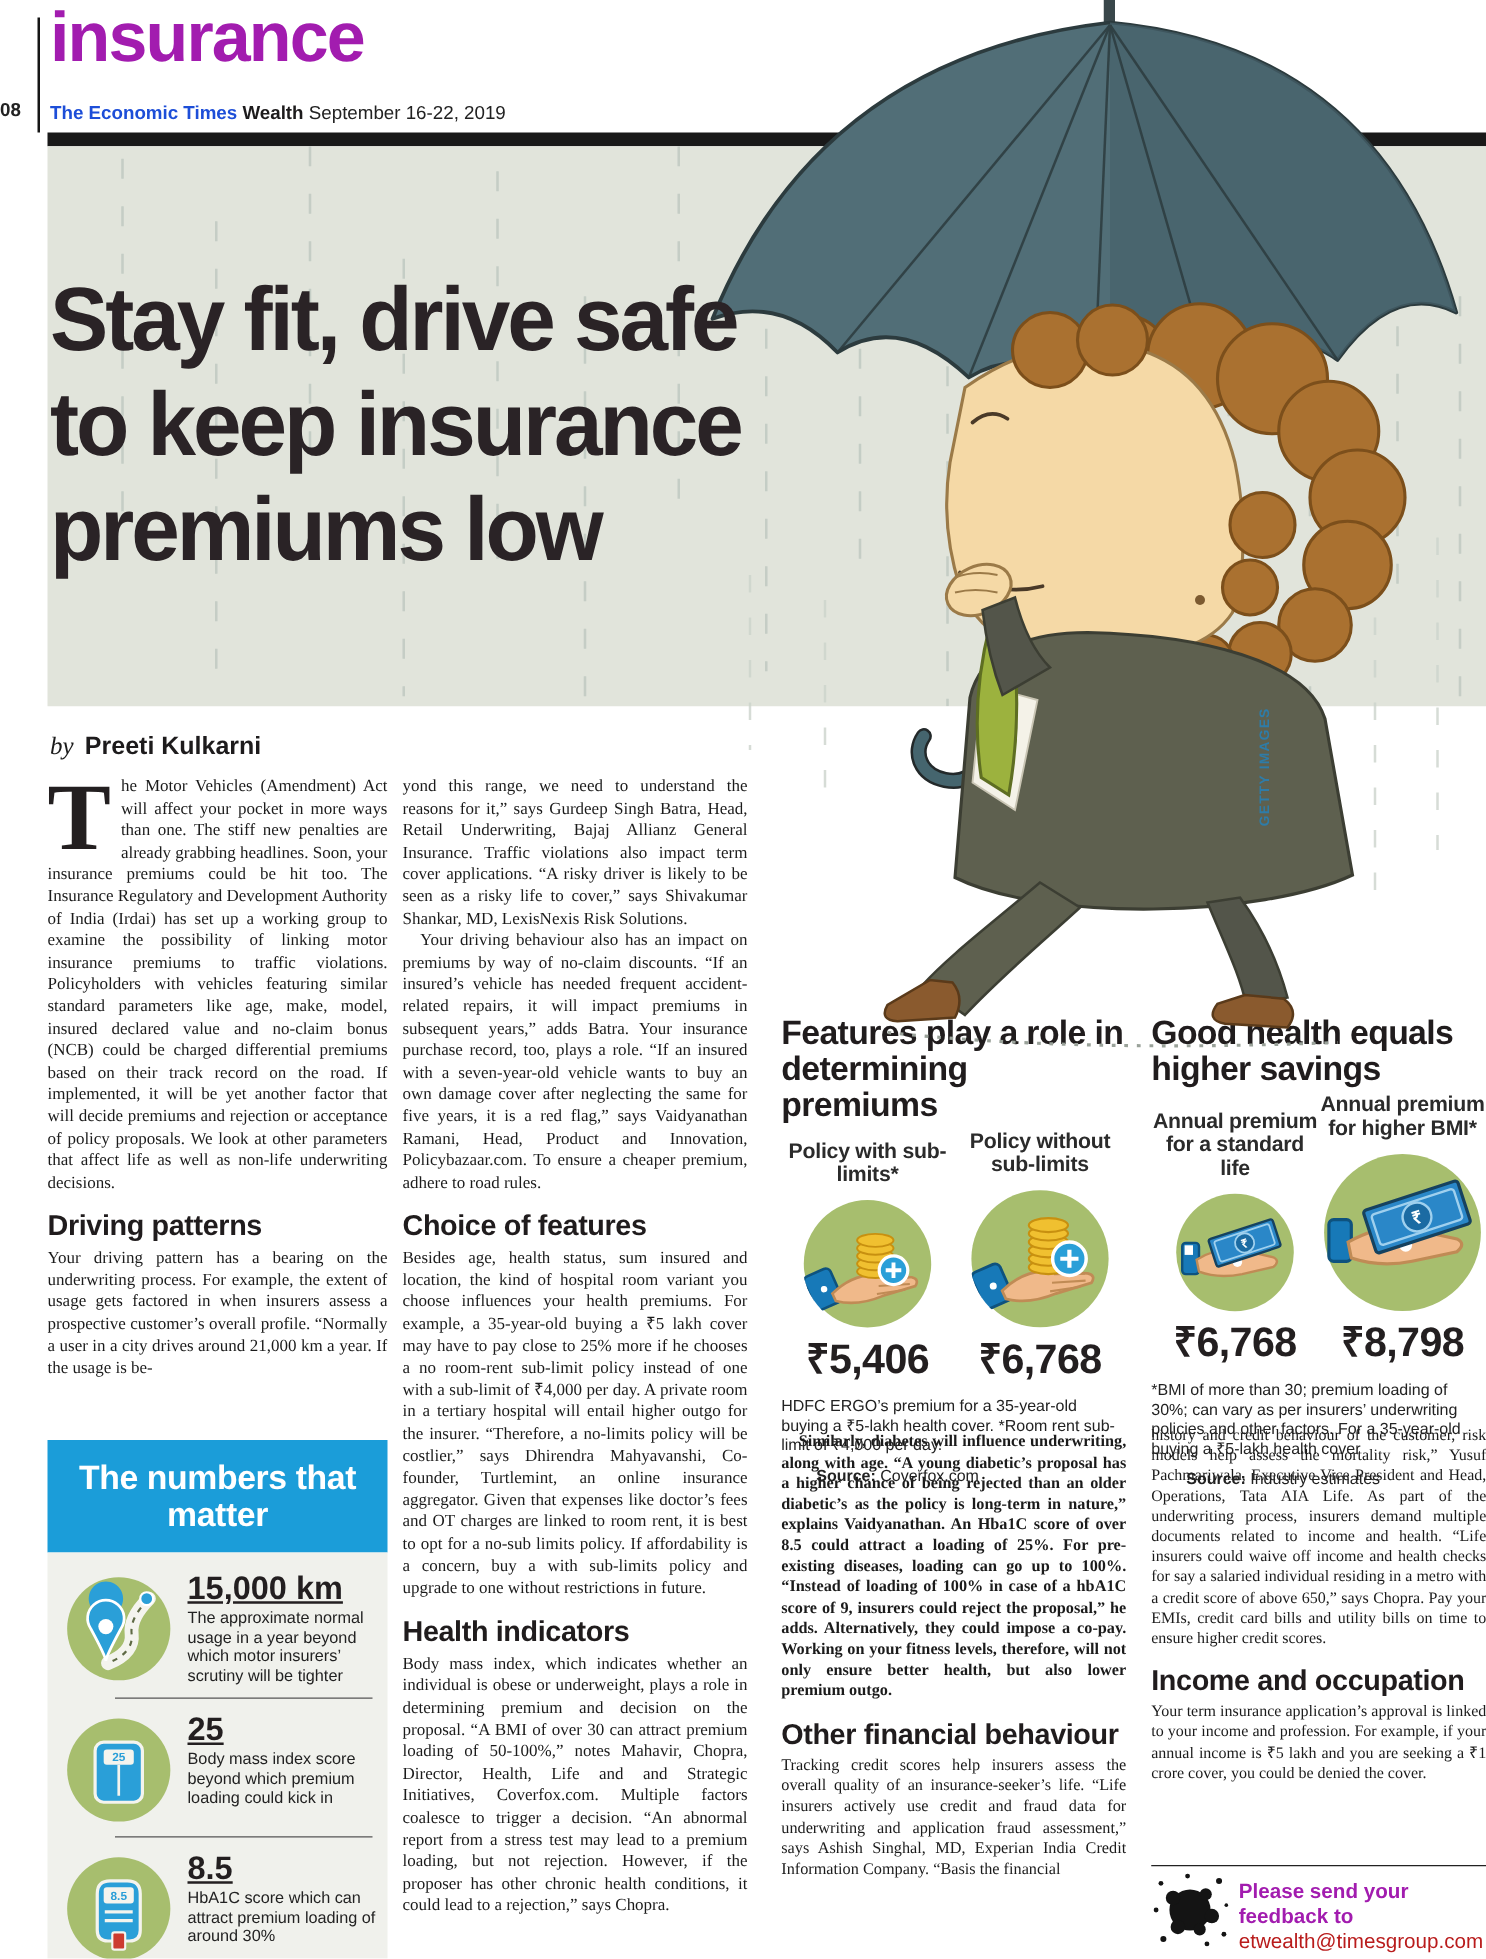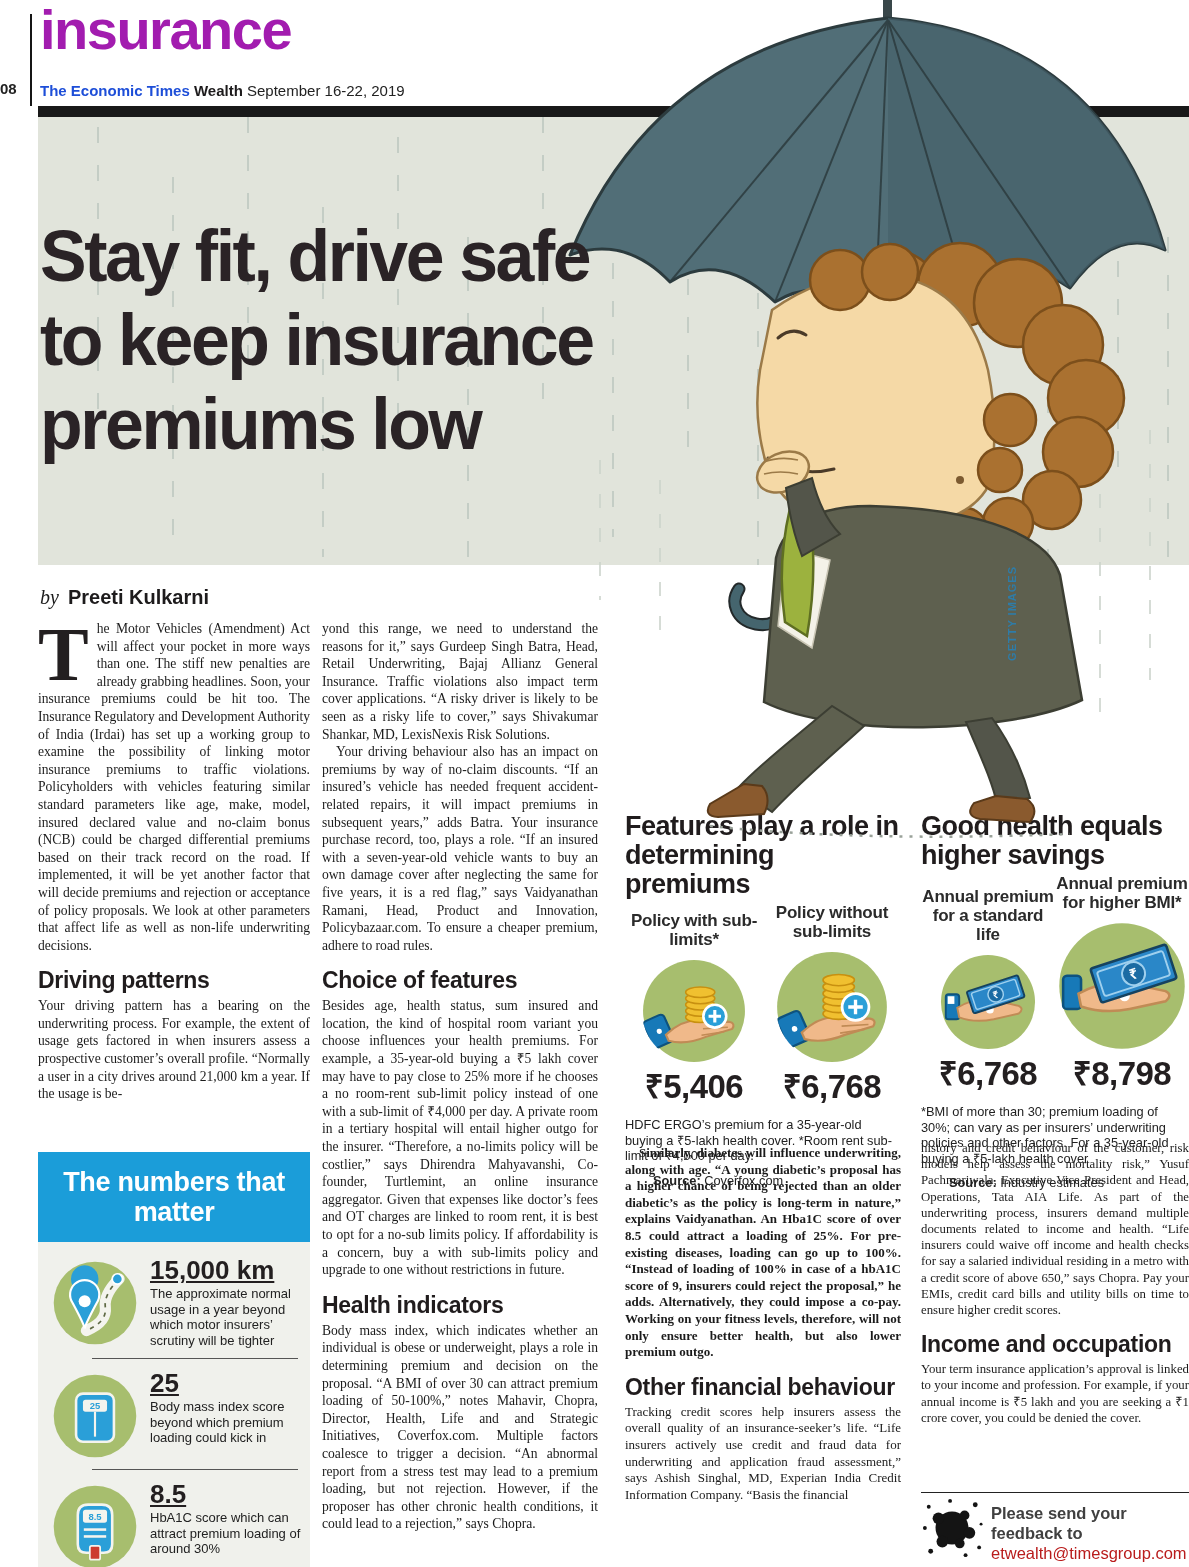--- a/index.html
+++ b/index.html
@@ -74,21 +74,21 @@
   #col3-low .btxt, #col4-low .btxt { font-size:13px; line-height:16.6px; }
   #col3-low .btxt p:first-child { text-indent:14px;font-weight:bold; }
   #col4-low { position:absolute; left:921px; top:1140px; width:268px; height:350px; overflow:hidden; }
   #col4-low .btxt { font-size:12.8px; line-height:16.2px; }
 
   
   #feedback { position:absolute; left:921px; top:1492px; width:268px; z-index:2;
       border-top:1.5px solid #222; border-bottom:1.5px solid #222; padding:10px 0 12px 0; }
   #feedback .row { display:flex; align-items:center; }
   #splat { width:62px; height:62px; margin:-16px 8px -6px 0; flex:0 0 62px; }
-  .fb-line1 { font:700 16.5px/20px "Liberation Sans",sans-serif; color:#404040; }
+  .fb-line1 { font:700 16.5px/20px "Liberation Sans",sans-serif; color:#a21caf; }
   .fb-line2 { font:400 16.5px/20px "Liberation Sans",sans-serif; color:#b91c1c; }
 </style>
 </head>
 <body>
 
 <div id="page">
 
   <div id="pagenum">08</div>
   <div id="header-rule-v"></div>
   <div id="section-title">insurance</div>

